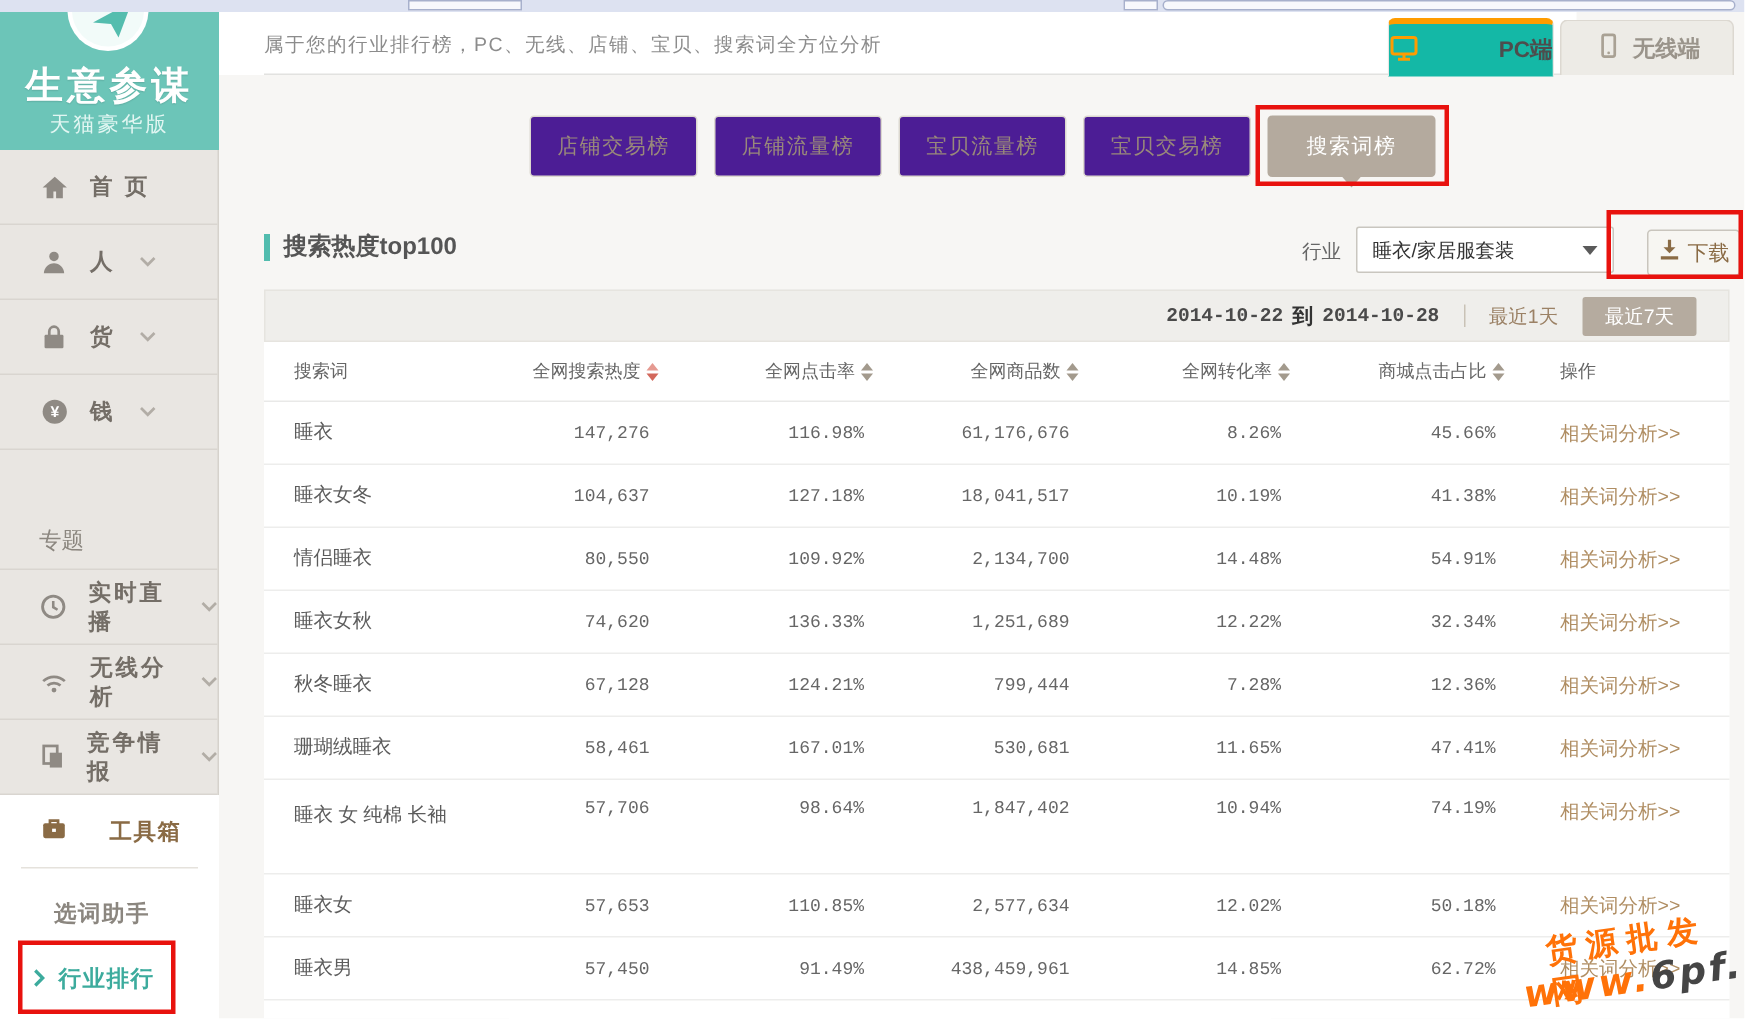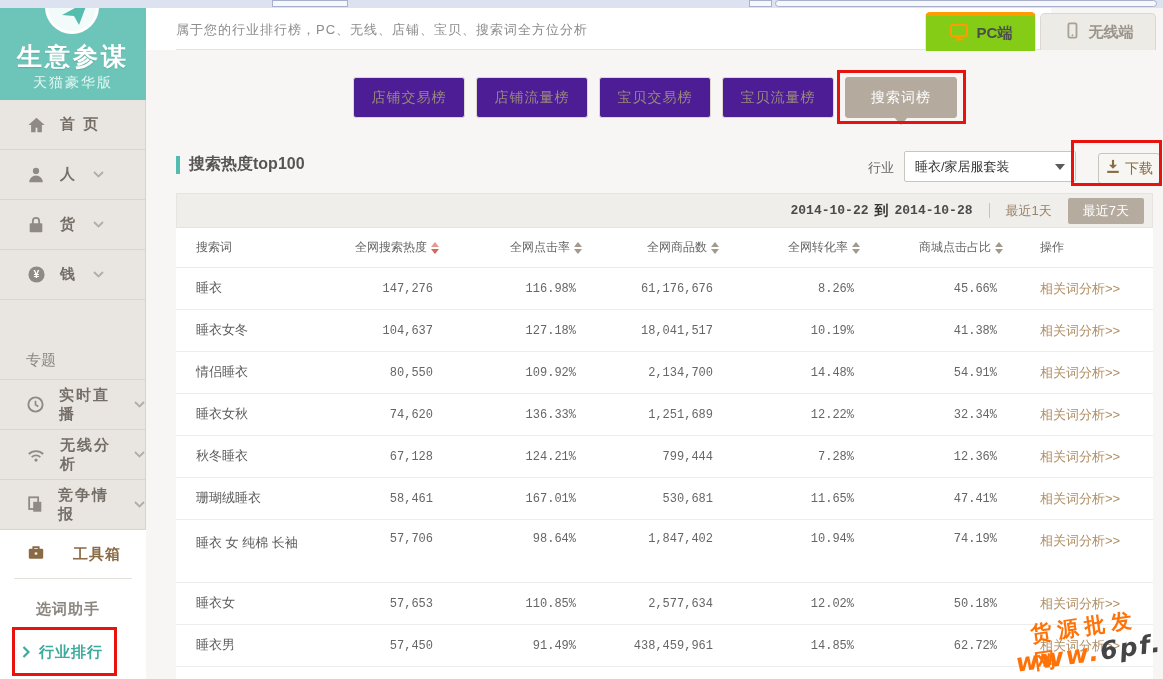--- a/index.html
+++ b/index.html
@@ -36,22 +36,22 @@
   .tl-1 { margin-top:16px; padding-left:36px; height:28px; color:#8b867f; letter-spacing:1px; }
   .tl-2 { margin-top:12px; padding-left:22px; height:34px; color:#3cab9d; letter-spacing:1px; }
   .tl-2 .ch { margin-right:9px; display:flex; }
 
   
   .main { position:absolute; left:146px; top:8px; width:1017px; height:671px; background:#f7f6f4; }
   .topbar { position:absolute; left:0; top:0; width:905px; height:42px; background:#fff; }
   .topbar::after { content:""; position:absolute; left:30px; right:0; bottom:0; height:1px; background:#e2e2e0; }
   .topbar-desc { position:absolute; left:30px; top:13px; font-size:13px; color:#8c8c8c; letter-spacing:1px; }
   .tab { position:absolute; display:flex; align-items:center; justify-content:center; gap:8px; font-size:15px; font-weight:bold; cursor:pointer; border-radius:5px 5px 0 0; z-index:3; }
-  .tab-pc { left:779px; top:4px; width:111px; height:39px; background:#84cc16; color:#4d4d4d;
-            border:1px solid #e7e7e5; border-bottom:none; border-top:4px solid #ff9c00; }
+  .tab-pc { left:779px; top:4px; width:111px; height:39px; background:#14b8a6; color:#4d4d4d;
+            border:1px solid #e7e7e5; border-bottom:none; border-top:4px solid #ff9c00;justify-content:space-between; }
   .tab-wl { left:894px; top:5px; width:116px; height:37px; background:#edebe6; color:#9a948b; border:1px solid #dcd8d1; border-bottom:none; }
 
   .boards { position:absolute; left:207px; top:69px; display:flex; gap:11px; }
   .btn-board { width:112px; height:41px; display:flex; align-items:center; justify-content:center;
                background:#4c1d95; border:1px solid #dcd8cf; border-radius:3px; color:#99897a; font-size:14px; letter-spacing:1px; cursor:pointer; }
   .btn-board.active { position:relative; background:#b4aa9e; border-color:#b4aa9e; color:#fff; }
   .btn-board.active::after { content:""; position:absolute; left:50%; bottom:-8px; transform:translateX(-50%);
                border-left:7px solid transparent; border-right:7px solid transparent; border-top:8px solid #b4aa9e; }
 
   .section-title { position:absolute; left:30px; top:146px; display:flex; align-items:center; gap:9px; }
@@ -59,21 +59,21 @@
   .section-title .tt { font-size:16px; font-weight:bold; color:#555; }
   .industry-label { position:absolute; left:722px; top:151px; font-size:13px; color:#666; }
   .industry-select { position:absolute; left:758px; top:143px; width:172px; height:31px; background:#fff;
                border:1px solid #c9c6bf; border-radius:2px; display:flex; align-items:center; padding:0 10px; font-size:13px; color:#333; cursor:pointer; }
   .industry-select .caret { margin-left:auto; width:0; height:0; border-left:5px solid transparent; border-right:5px solid transparent; border-top:6px solid #5a5a5a; }
   .btn-download { position:absolute; left:952px; top:145px; width:62px; height:31px; background:#f7f6f2;
                border:1px solid #c9c5bd; border-radius:3px; display:flex; align-items:center; justify-content:center; gap:4px;
                color:#8a6b45; font-size:14px; font-weight:normal; cursor:pointer; }
 
   .panel { position:absolute; left:30px; top:185px; width:977px; background:#fff; }
-  .datebar { height:35px; background:#efeeeb; border:1px solid #e6e4df; display:flex; align-items:center; justify-content:flex-end; padding-right:8px; }
+  .datebar { height:35px; background:#efeeeb; border:1px solid #e6e4df; display:flex; align-items:center; justify-content:flex-end; padding-right:21px; }
   .datebar .range { font-family:"Liberation Mono","DejaVu Sans Mono",monospace; font-weight:bold; font-size:13px; color:#4a4a4a; }
   .datebar .to { font-family:"Liberation Sans",sans-serif; font-size:14px; font-weight:bold; color:#333; margin:0 6px; }
   .datebar .vsep { width:1px; height:15px; background:#c9c2b6; margin:0 16px; }
   .datebar .last1 { font-size:13px; color:#9b8165; cursor:pointer; }
   .datebar .last7 { margin-left:16px; background:#b5ab9f; color:#fff; font-size:13px; padding:4px 15px; border-radius:2px; cursor:pointer; }
 
   .thead, .trow { display:grid; grid-template-columns:165px 100px 143px 137px 141px 143px 1fr; align-items:center; }
   .thead { height:40px; border-bottom:1px solid #e9e9e8; font-size:12px; color:#666; }
   .thead .hc { display:flex; align-items:center; }
   .thead .h-first { padding-left:20px; }
@@ -267,22 +267,22 @@
       <svg width="18" height="19" viewBox="0 0 20 20">
           <rect x="6" y="2" width="9" height="16" rx="1.5" fill="none" stroke="#a9a194" stroke-width="2"></rect>
           <circle cx="10.5" cy="15.3" r="1" fill="#a9a194"></circle>
         </svg></span>
     <span>无线端</span>
   </div>
 
   <div class="boards">
     <div class="btn-board">店铺交易榜</div>
     <div class="btn-board">店铺流量榜</div>
+    <div class="btn-board">宝贝流量榜</div>
     <div class="btn-board">宝贝交易榜</div>
-    <div class="btn-board">宝贝流量榜</div>
     <div class="btn-board active">搜索词榜</div>
   </div>
 
   <div class="section-title">
     <span class="bar"></span>
     <span class="tt">搜索热度top100</span>
   </div>
   <div class="industry-label">行业</div>
   <div class="industry-select">
     <span>睡衣/家居服套装</span>

